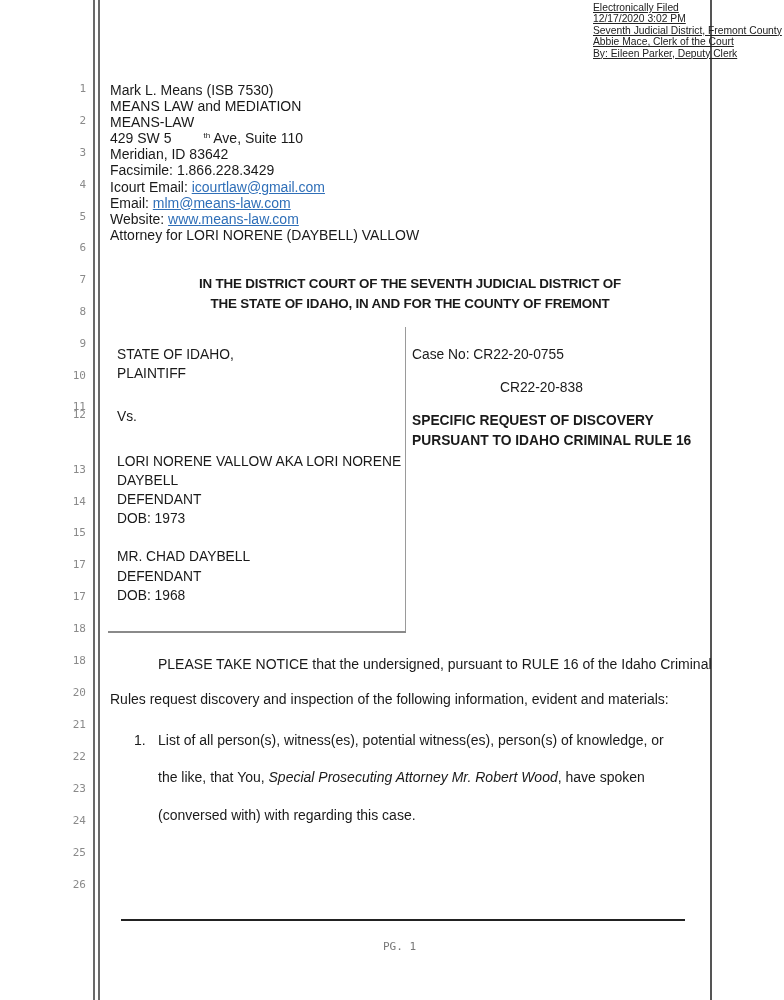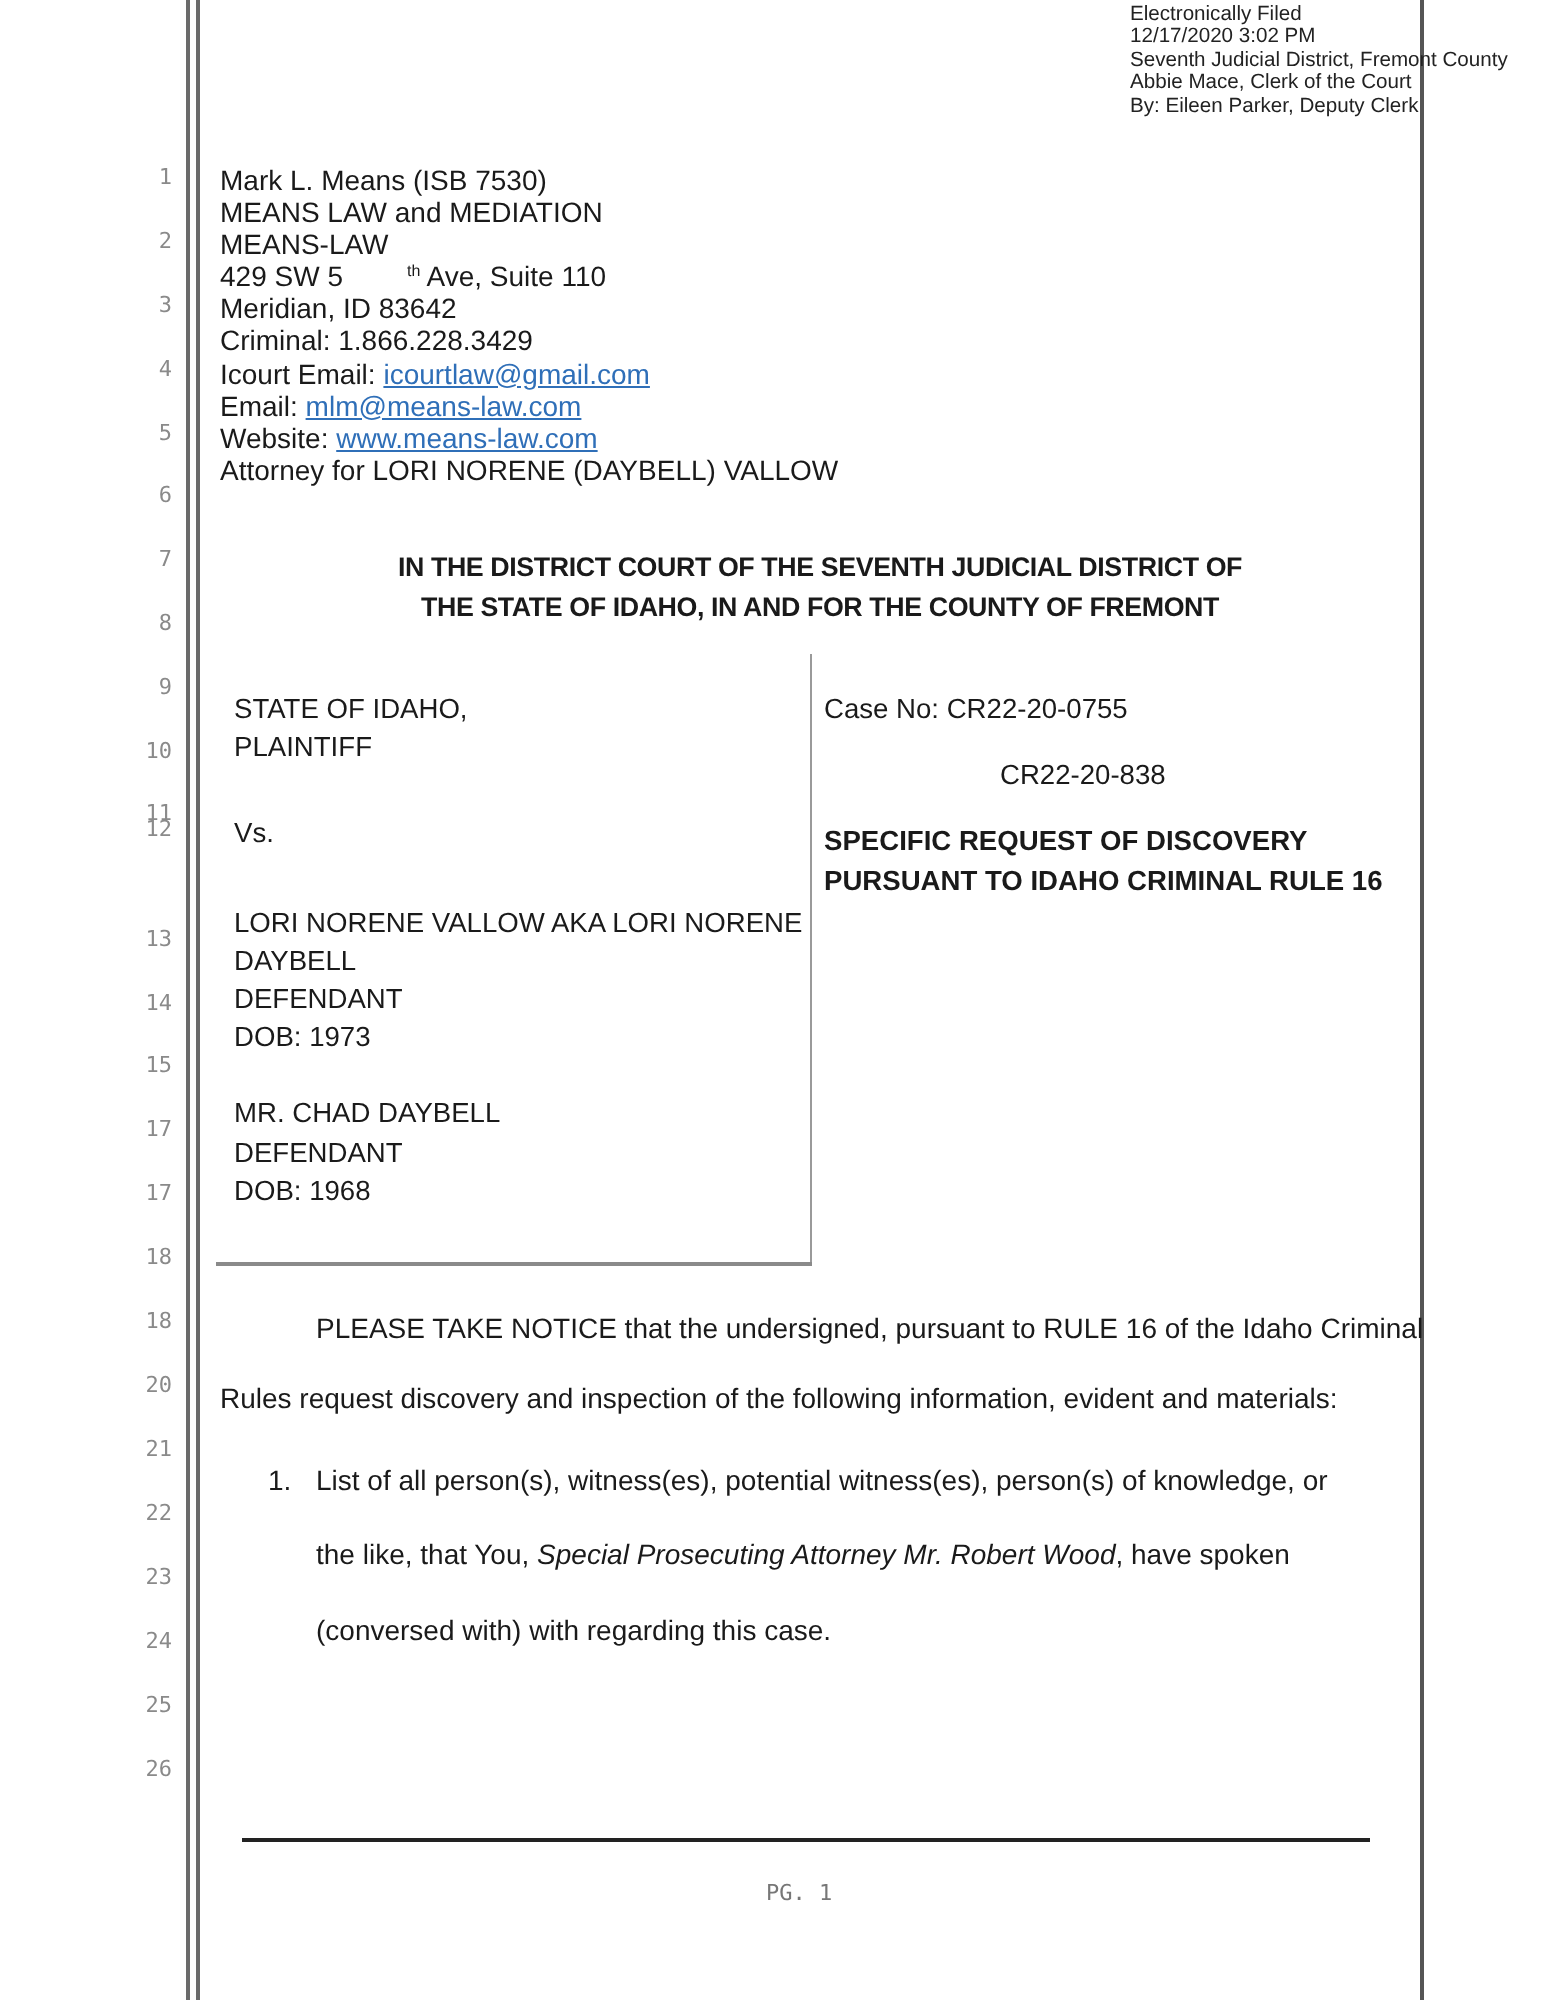--- a/index.html
+++ b/index.html
@@ -2,21 +2,21 @@
 <html><head>
 <meta charset="utf-8">
 <style>
   html, body { margin:0; padding:0; }
   body { width:784px; height:1000px; background:#ffffff; position:relative; overflow:hidden;
          font-family:"Liberation Sans", sans-serif; color:#1a1a1a; }
   .abs { position:absolute; }
   .border-left1 { left:93px; top:0; width:2px; height:1000px; background:#6a6a6a; }
   .border-left2 { left:98px; top:0; width:2px; height:1000px; background:#6a6a6a; }
   .border-right { left:710px; top:0; width:2px; height:1000px; background:#555; }
-  .stamp { left:565px; top:2px; font-size:10.3px; line-height:11.4px; color:#222; }
+  .stamp { left:593px; top:2px; font-size:10.3px; line-height:11.4px; color:#222;text-decoration:underline; }
   .linenum { left:60px; width:26px; text-align:right; font-family:"DejaVu Sans Mono", monospace;
              font-size:11px; color:#8a8a8a; }
   .header-block { left:110px; top:82px; font-size:14px; line-height:16.1px; color:#1a1a1a; }
   .header-block a { color:#2f6fb8; text-decoration:underline; }
   sup { font-size:8px; line-height:0; vertical-align:super;padding-left:32px; }
   .court-title { left:110px; width:600px; top:274px; text-align:center; font-weight:bold;
                  font-size:13.4px; line-height:20px; letter-spacing:-0.2px; }
   .caption-left { left:117px; top:345px; font-size:13.8px; line-height:19.2px; }
   .caption-right { left:412px; top:345px; font-size:13.8px; line-height:19.2px; }
   .vdivider { left:405px; top:327px; width:1px; height:305px; background:#9a9a9a; }
@@ -70,21 +70,21 @@
   <div class="abs linenum" style="top:846px">25</div>
   <div class="abs linenum" style="top:878px">26</div>
 </div>
 
 <div class="abs header-block">
   <div>Mark L. Means (ISB 7530)</div>
   <div>MEANS LAW and MEDIATION</div>
   <div>MEANS-LAW</div>
   <div><span>429 SW 5</span><sup>th</sup><span> Ave, Suite 110</span></div>
   <div>Meridian, ID 83642</div>
-  <div>Criminal: 1.866.228.3429</div>
+  <div>Facsimile: 1.866.228.3429</div>
   <div><span>Icourt Email: </span><a>icourtlaw@gmail.com</a></div>
   <div><span>Email: </span><a>mlm@means-law.com</a></div>
   <div><span>Website: </span><a>www.means-law.com</a></div>
   <div>Attorney for LORI NORENE (DAYBELL) VALLOW</div>
 </div>
 
 <div class="abs court-title">
   <div>IN THE DISTRICT COURT OF THE SEVENTH JUDICIAL DISTRICT OF</div>
   <div>THE STATE OF IDAHO, IN AND FOR THE COUNTY OF FREMONT</div>
 </div>

